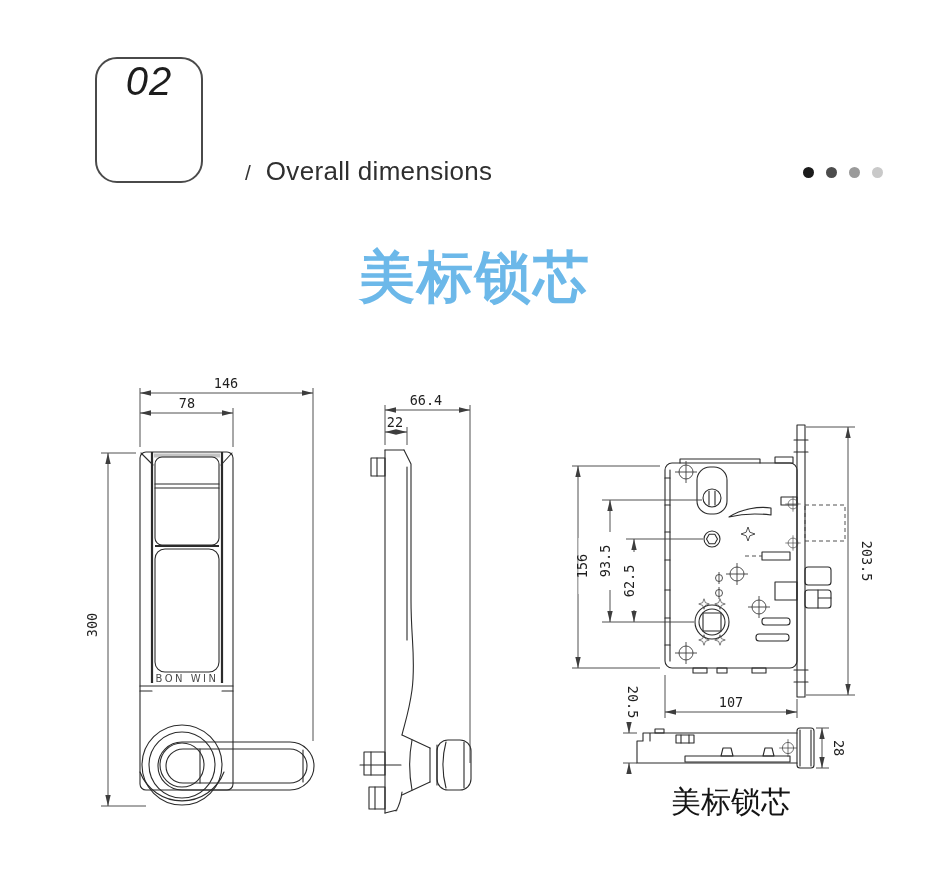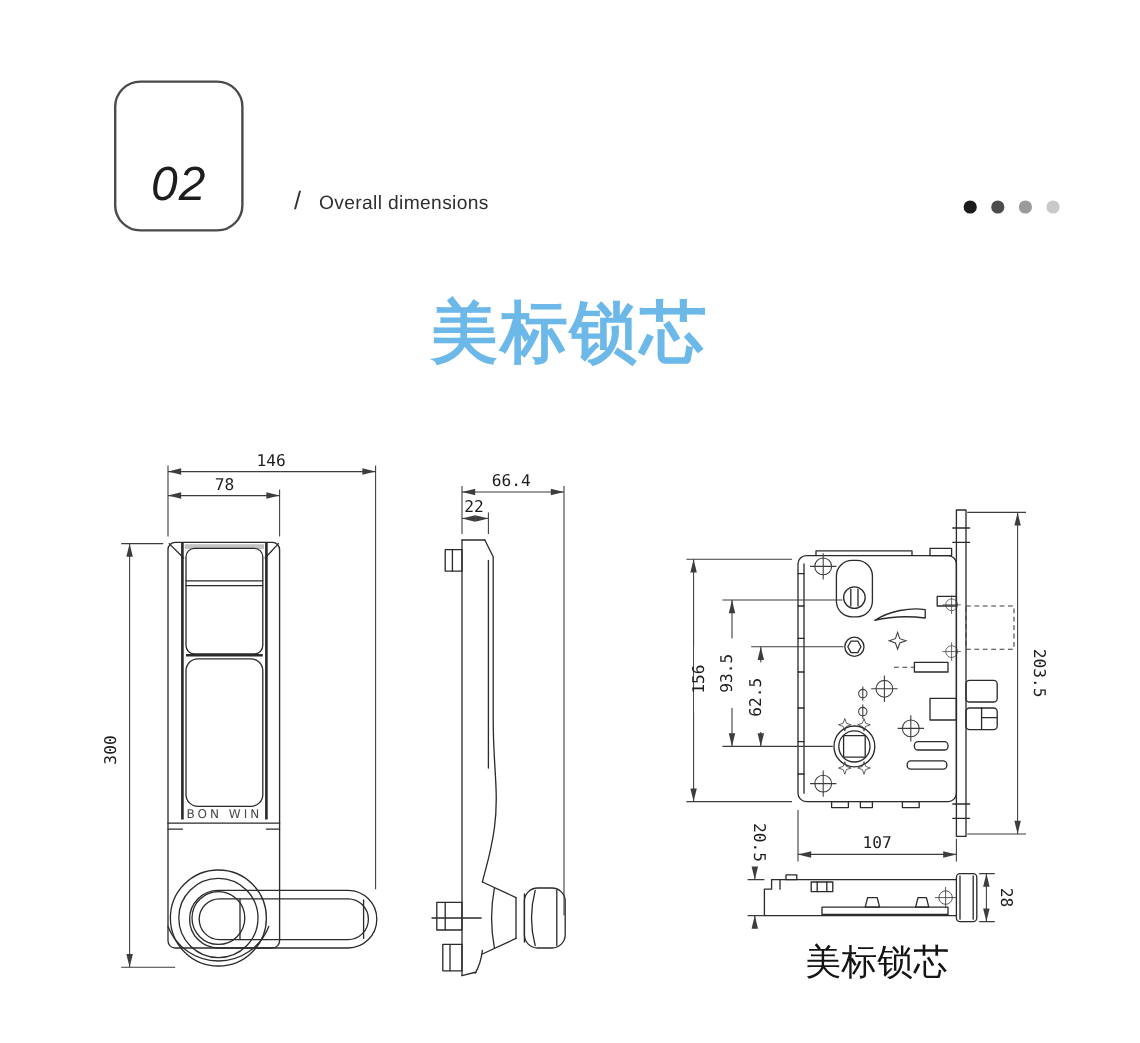--- a/index.html
+++ b/index.html
@@ -1,25 +1,25 @@
 <!DOCTYPE html>
 <html><head>
 <meta charset="utf-8">
 <style>
   html,body{margin:0;padding:0;background:#fff;width:950px;height:869px;overflow:hidden;
     font-family:"Liberation Sans", sans-serif;}
   .stage{position:relative;width:950px;height:869px;background:#fff;}
   .badge{position:absolute;left:95px;top:57px;width:108px;height:126px;border:2px solid #4a4a4a;
-    border-radius:22px;box-sizing:border-box;display:flex;align-items:flex-end;justify-content:center;
-    padding-bottom:14px;margin-top:10px;}
+    border-radius:22px;box-sizing:border-box;display:flex;align-items:flex-start;justify-content:center;
+    padding-bottom:14px;}
   .badge-num{font-style:italic;font-size:40px;color:#1d1d1d;letter-spacing:1px;
     font-family:"Liberation Sans", sans-serif;}
   .section-row{position:absolute;left:245px;top:156px;display:flex;align-items:baseline;gap:15px;}
   .sep{font-size:21px;color:#333;}
-  .section-label{font-size:16px;color:#2f2f2f;letter-spacing:0.3px;}
+  .section-label{font-size:26px;color:#2f2f2f;letter-spacing:0.3px;}
   .dots{position:absolute;left:803px;top:167px;display:flex;gap:12px;}
   .dot{width:11px;height:11px;border-radius:50%;background:#999;}
   .main-title{position:absolute;left:0;right:0;top:240px;text-align:center;font-size:56px;
     font-weight:bold;color:#6cb8e9;letter-spacing:2px;font-family:"Liberation Sans", sans-serif;}
   svg{position:absolute;left:0;top:0;}
   .obj{stroke:#2b2b2b;stroke-width:1.1;fill:none;stroke-linecap:round;stroke-linejoin:round;}
   .obj2{stroke:#2b2b2b;stroke-width:2.2;fill:none;}
   .dim{stroke:#3d3d3d;stroke-width:0.9;fill:none;}
   .dashed{stroke:#3d3d3d;stroke-width:0.9;fill:none;stroke-dasharray:4 3;}
   .dimtxt{font-family:"DejaVu Sans Mono", monospace;font-size:13.5px;fill:#1e1e1e;}

